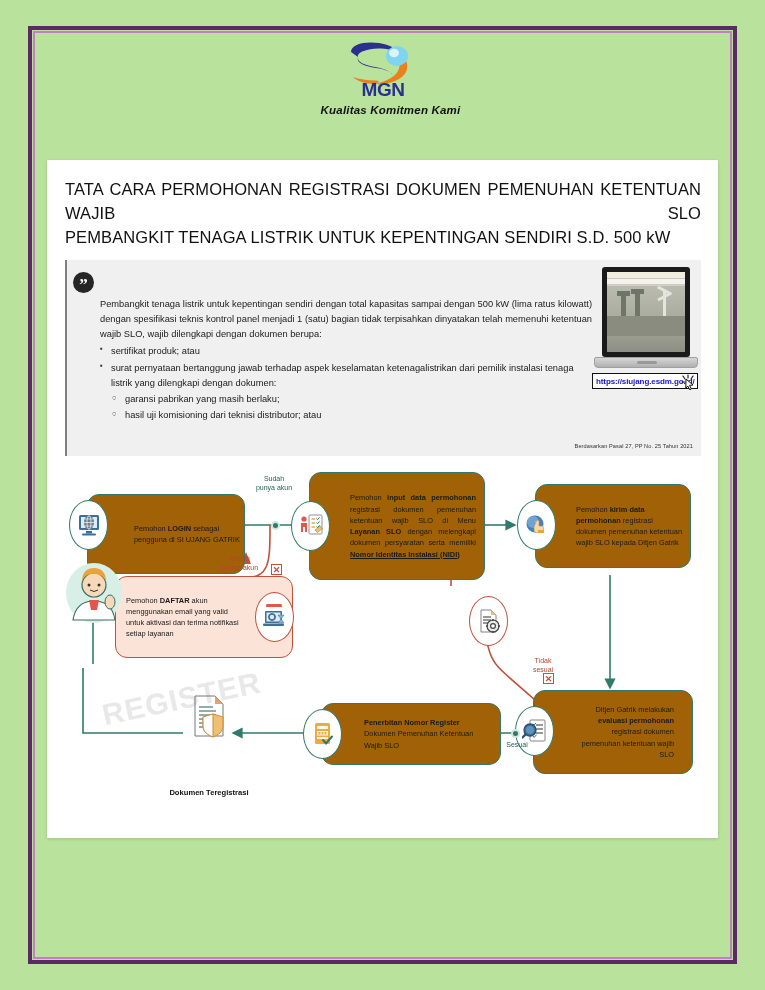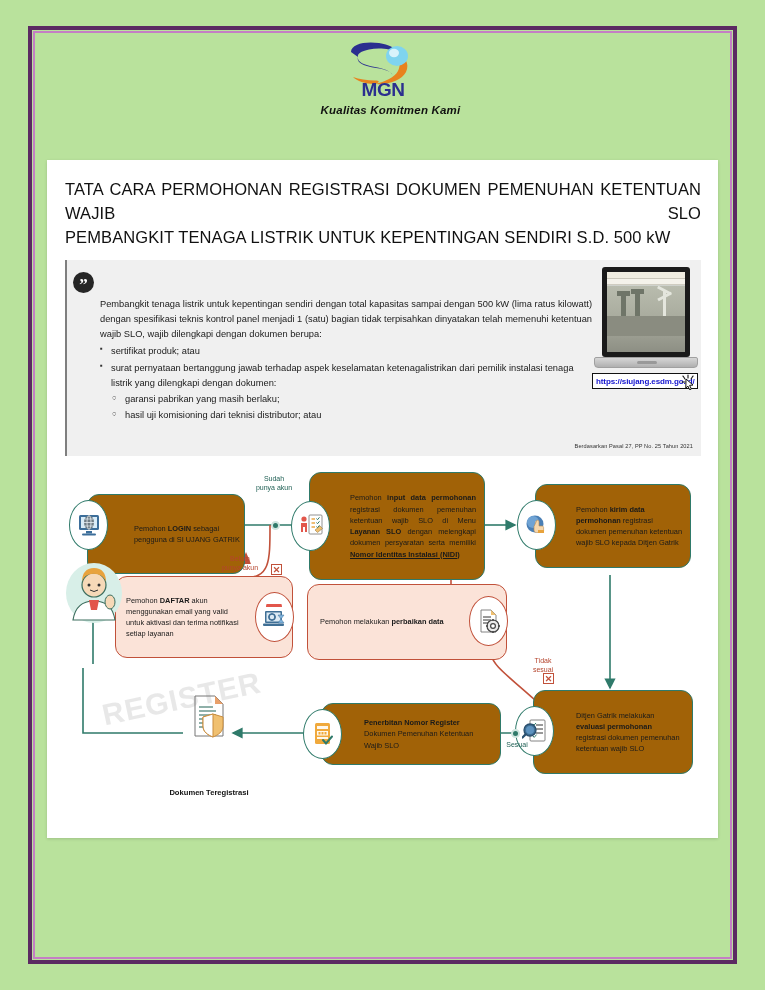--- a/index.html
+++ b/index.html
@@ -473,44 +473,41 @@
           <path d="M24 38 h10 l-2 10 h-6 z" fill="#e2564b"></path>
           <circle cx="29" cy="23" r="12" fill="#f6d9b8" stroke="#3c6e5e" stroke-width="1.2"></circle>
           <path d="M17 20 c2,-11 21,-11 24,0 c0,-9 -4,-14 -12,-14 c-8,0 -12,5 -12,14 z" fill="#e8a33d"></path>
           <circle cx="24" cy="23" r="1.5" fill="#333"></circle>
           <circle cx="34" cy="23" r="1.5" fill="#333"></circle>
           <path d="M25 28 q4,3 8,0" fill="none" stroke="#333" stroke-width="1"></path>
           <ellipse cx="45" cy="40" rx="5" ry="7" fill="#f6d9b8" stroke="#3c6e5e" stroke-width="1"></ellipse>
         </svg>
       </div>
 
-      <div class="node node-peach" style="left:242px; top:116px; width:200px; height:76px; padding-left:12px; padding-right:48px;">
-        <div class="node-txt">Pemohon melakukan <b>perbaikan data</b></div>
-      </div>
       <div class="badge badge-peach" style="left:404px; top:128px;">
         <svg width="26" height="26" viewBox="0 0 26 26">
           <path d="M5 2 h10 l5 5 v17 h-15 z" fill="#fff" stroke="#777" stroke-width=".9"></path>
           <path d="M15 2 v5 h5 z" fill="#f0c070"></path>
           <g stroke="#333" stroke-width="1">
               <line x1="7" y1="9" x2="15" y2="9"></line>
               <line x1="7" y1="12" x2="15" y2="12"></line>
               <line x1="7" y1="15" x2="12" y2="15"></line>
             </g>
           <circle cx="17" cy="18" r="6" fill="#e9e9e9" stroke="#444" stroke-width="1.2"></circle>
           <circle cx="17" cy="18" r="2.4" fill="#fff" stroke="#444" stroke-width="1.2"></circle>
           <g stroke="#444" stroke-width="1.6">
             <line x1="17" y1="11" x2="17" y2="13"></line>
               <line x1="17" y1="23" x2="17" y2="25"></line>
             <line x1="10" y1="18" x2="12" y2="18"></line>
               <line x1="22" y1="18" x2="24" y2="18"></line>
           </g>
         </svg>
       </div>
 
-      <div class="node node-green" style="left:468px; top:222px; width:160px; height:84px; padding-left:42px; padding-right:8px;">
+      <div class="node node-green" style="left:468px; top:222px; width:160px; height:84px; padding-left:42px; padding-right:18px;text-align:right;">
         <div class="node-txt">Ditjen Gatrik melakukan <b>evaluasi permohonan</b> registrasi dokumen pemenuhan ketentuan wajib SLO</div>
       </div>
       <div class="badge badge-green" style="left:450px; top:238px;">
         <svg width="26" height="26" viewBox="0 0 26 26">
           <rect x="8" y="2" width="15" height="21" rx="1" fill="#fff" stroke="#777" stroke-width=".9"></rect>
           <g stroke="#333" stroke-width="1">
               <line x1="14" y1="7" x2="21" y2="7"></line>
               <line x1="14" y1="11" x2="21" y2="11"></line>
               <line x1="14" y1="15" x2="21" y2="15"></line>
             </g>

